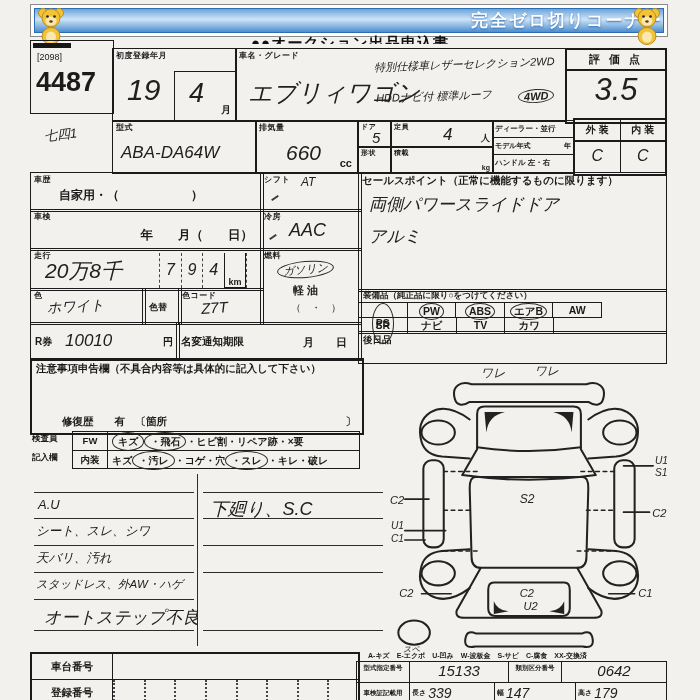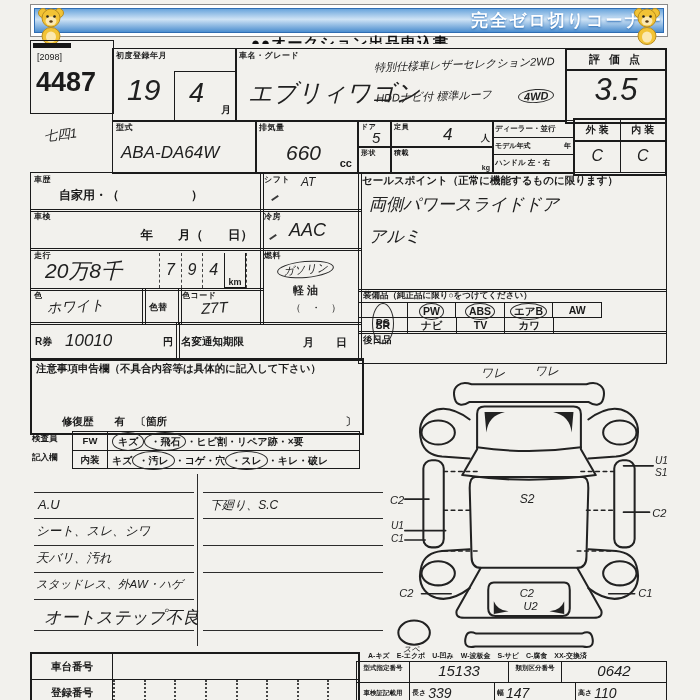--- a/index.html
+++ b/index.html
@@ -227,21 +227,21 @@
 <div class="uline" style="left:203px;top:492px;width:180px"></div>
 <div class="uline" style="left:203px;top:518px;width:180px"></div>
 <div class="uline" style="left:203px;top:545px;width:180px"></div>
 <div class="uline" style="left:203px;top:572px;width:180px"></div>
 <div class="uline" style="left:203px;top:630px;width:180px"></div>
 <span class="abs hand" style="left:38px;top:497px;font-size:13px">A.U</span>
 <span class="abs hand" style="left:36px;top:523px;font-size:12.5px">シート、スレ、シワ</span>
 <span class="abs hand" style="left:36px;top:550px;font-size:12.5px">天バリ、汚れ</span>
 <span class="abs hand" style="left:36px;top:577px;font-size:11.5px">スタッドレス、外AW・ハゲ</span>
 <span class="abs hand" style="left:44px;top:606px;font-size:17px">オートステップ不良</span>
-<span class="abs hand" style="left:210px;top:497px;font-size:12px">下廻り、S.C</span>
+<span class="abs hand" style="left:210px;top:497px;font-size:18px">下廻り、S.C</span>
 
 <div class="cell" style="left:358px;top:172px;width:307px;height:118px">
   <span class="abs b" style="left:3px;top:1px;font-size:10.5px;white-space:nowrap">セールスポイント（正常に機能するものに限ります）</span>
   <span class="abs hand" style="left:10px;top:20px;font-size:17px">両側パワースライドドア</span>
   <span class="abs hand" style="left:10px;top:52px;font-size:17px">アルミ</span>
 </div>
 <div class="cell" style="left:358px;top:289px;width:307px;height:43px">
   <div class="abs b" style="left:4px;top:0;font-size:8.5px;white-space:nowrap">装備品（純正品に限り○をつけてください）</div>
   <div class="abs" style="left:0;top:12px;width:243px;height:15px;display:flex;border-top:1.4px solid #1b1b1b">
     <span class="eqcell"><span class="circ" style="padding:12px 3px">PS</span></span>
@@ -355,16 +355,16 @@
     <div style="width:84px;border-right:1.4px solid #1b1b1b;display:flex;align-items:center">
       <span class="b" style="font-size:7px;padding:0 2px">長さ</span>
       <span class="hand" style="font-size:14px">339</span>
     </div>
     <div style="width:80px;border-right:1.4px solid #1b1b1b;display:flex;align-items:center">
       <span class="b" style="font-size:7px;padding:0 2px">幅</span>
       <span class="hand" style="font-size:14px">147</span>
     </div>
     <div style="flex:1;display:flex;align-items:center">
       <span class="b" style="font-size:7px;padding:0 2px">高さ</span>
-      <span class="hand" style="font-size:14px">110</span>
+      <span class="hand" style="font-size:14px">179</span>
     </div>
   </div>
 </div>
 
 </body></html>

